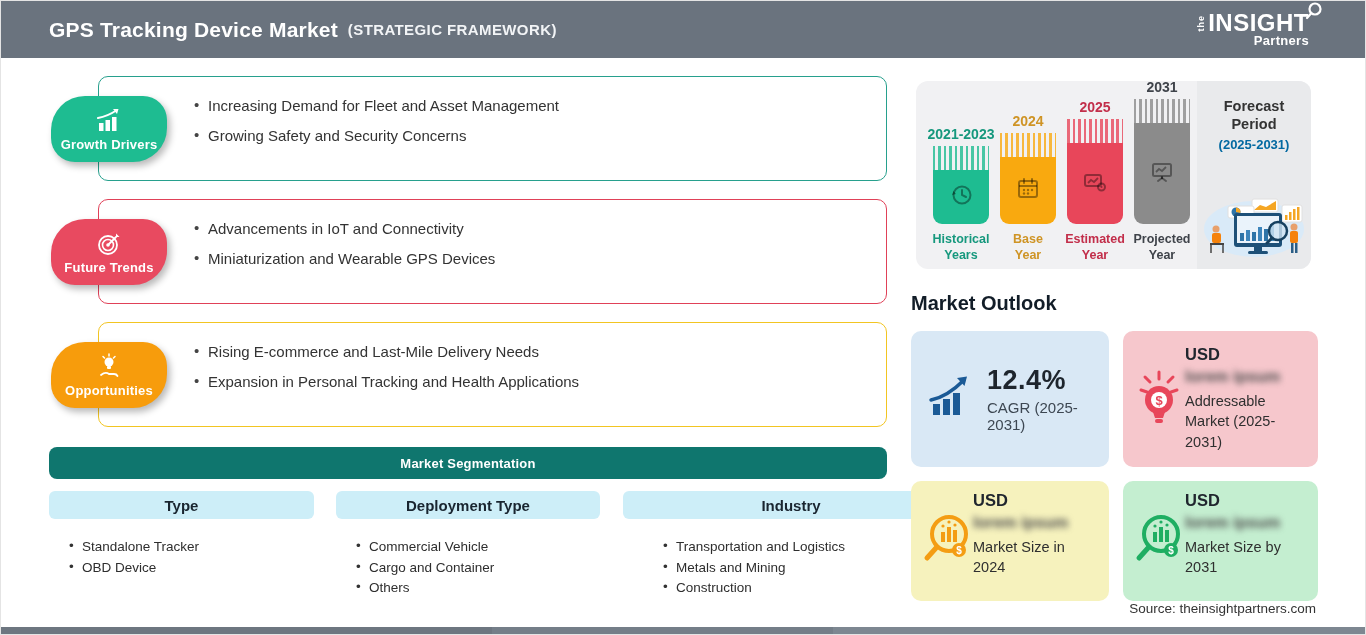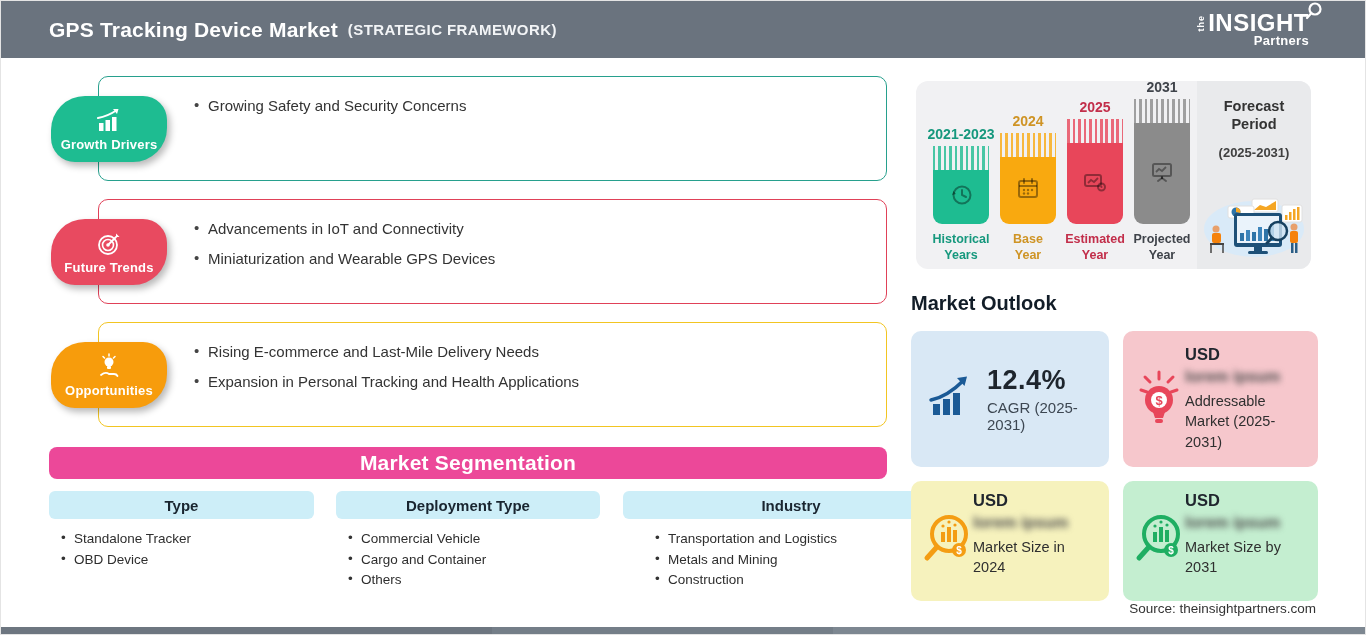--- a/index.html
+++ b/index.html
@@ -25,36 +25,36 @@
   .callout li{font-size:15px;color:#333;margin-bottom:13px;position:relative;padding-left:14px;}
   .callout li::before{content:"•";position:absolute;left:0;top:-1px;color:#444;font-size:15px;}
 
   .badge{position:absolute;left:50px;width:116px;height:66px;border-radius:34px 24px 34px 24px;
          display:flex;flex-direction:column;align-items:center;justify-content:center;
          color:#fff;box-shadow:3px 4px 7px rgba(0,0,0,.28);z-index:2;}
   .badge-label{font-size:13px;font-weight:700;margin-top:2px;letter-spacing:.2px;}
   .badge-icon{height:28px;display:flex;align-items:center;justify-content:center;}
 
   
-  .seg-bar{position:absolute;left:48px;top:446px;width:838px;height:32px;background:#ec4899;
+  .seg-bar{position:absolute;left:48px;top:446px;width:838px;height:32px;background:#0f766e;
            border-radius:8px;display:flex;align-items:center;justify-content:center;
-           color:#fff;font-size:21px;font-weight:700;letter-spacing:.2px;}
+           color:#fff;font-size:13px;font-weight:700;letter-spacing:.2px;}
   .seg-head{position:absolute;top:490px;height:28px;background:#cdeef8;border-radius:6px;
             display:flex;align-items:center;justify-content:center;font-size:15px;font-weight:700;color:#192530;}
-  .seg-list{position:absolute;top:524px;margin:4px;padding:0 0 0 8px;list-style:none;}
+  .seg-list{position:absolute;top:524px;margin:12px;padding:0 0 0 8px;list-style:none;}
   .seg-list li{font-size:13.5px;color:#2e2e2e;line-height:20.5px;position:relative;padding-left:13px;}
   .seg-list li::before{content:"•";position:absolute;left:0;top:-1px;color:#333;}
 
   
   .timeline{position:absolute;left:915px;top:80px;width:395px;height:188px;background:#f1f1f3;
             border-radius:12px;}
   .forecast{position:absolute;right:0;top:0;bottom:0;width:114px;background:#e9eaec;
             border-radius:0 12px 12px 0;text-align:center;padding-top:16px;box-sizing:border-box;}
   .forecast-line{font-size:14.5px;font-weight:700;color:#333;line-height:1.25;}
-  .forecast-range{font-size:13px;font-weight:600;color:#404040;margin-top:12px;}
+  .forecast-range{font-size:13px;font-weight:600;color:#0369a1;margin-top:4px;}
   .forecast-illu{position:absolute;left:50%;transform:translateX(-50%);bottom:6px;}
 
   .tbar{position:absolute;width:56px;display:flex;flex-direction:column;}
   .tbar-stripes{height:24px;background:repeating-linear-gradient(90deg,currentColor 0 2.5px,transparent 2.5px 5.5px);opacity:.8;}
   .tbar-solid{flex:1;background:currentColor;border-radius:0 0 9px 9px;position:relative;}
   .tbar-icon{position:absolute;left:50%;top:50%;transform:translate(-50%,-50%);color:rgba(0,0,0,.38);}
   .tbar-year{position:absolute;bottom:calc(100% + 4px);left:50%;transform:translateX(-50%);
              white-space:nowrap;font-size:14px;font-weight:700;}
   .tbar-caption{position:absolute;top:calc(100% + 7px);left:50%;transform:translateX(-50%);
                 width:90px;text-align:center;font-size:12.5px;font-weight:700;line-height:1.3;}
@@ -100,20 +100,21 @@
               </svg>
           </span>
         </div>
         <div class="logo-partners">Partners</div>
       </div>
     </div>
   </div>
 
   <div class="callout" style="top: 75px; border: 1.6px solid rgb(39, 160, 141);">
     <ul>
+      <li>Increasing Demand for Fleet and Asset Management</li>
       <li>Growing Safety and Security Concerns</li>
     </ul>
   </div>
   <div class="badge" style="top: 95px; background: rgb(30, 188, 145);">
     <span class="badge-icon">
       <svg width="30" height="26" viewBox="0 0 30 26">
           <rect x="5" y="15" width="4.5" height="8" fill="#fff"></rect>
           <rect x="11.5" y="12" width="4.5" height="11" fill="#fff"></rect>
           <rect x="18" y="9" width="4.5" height="14" fill="#fff"></rect>
           <path d="M4 10 C10 9 17 6 23 2" fill="none" stroke="#fff" stroke-width="2" stroke-linecap="round"></path>

